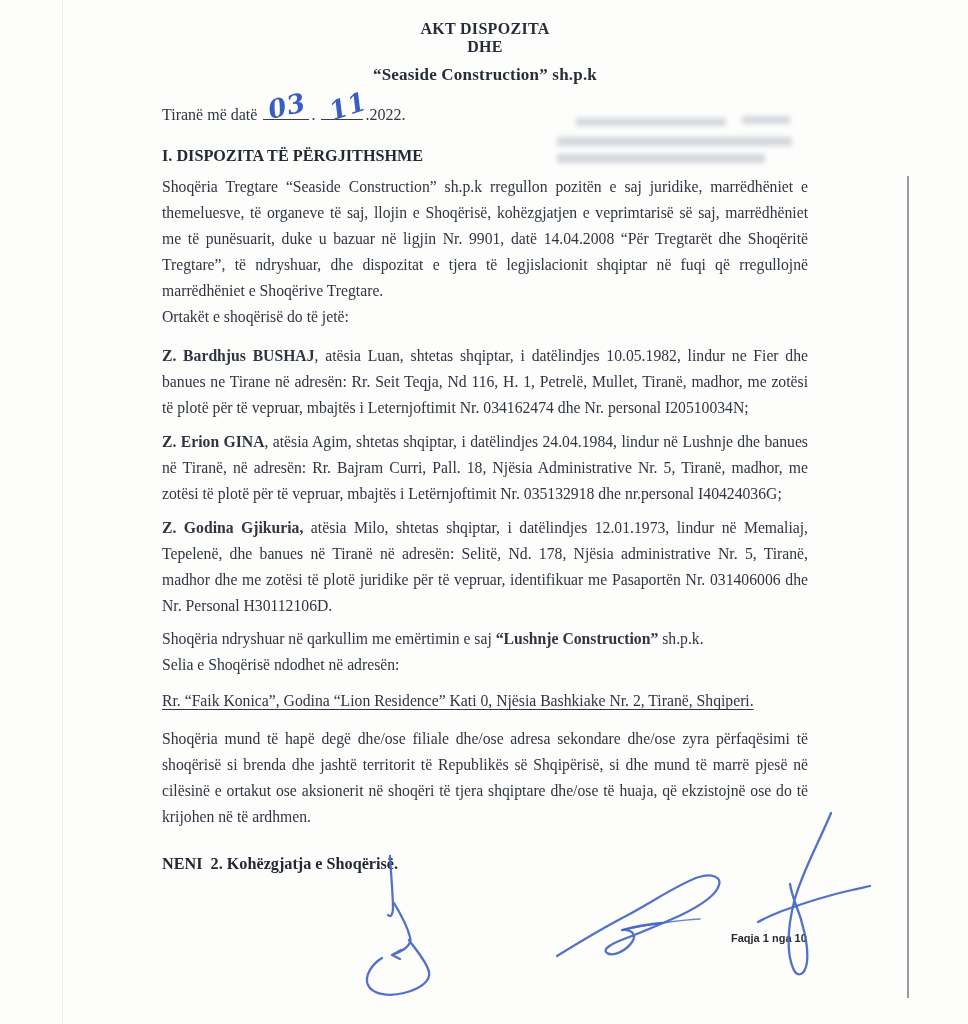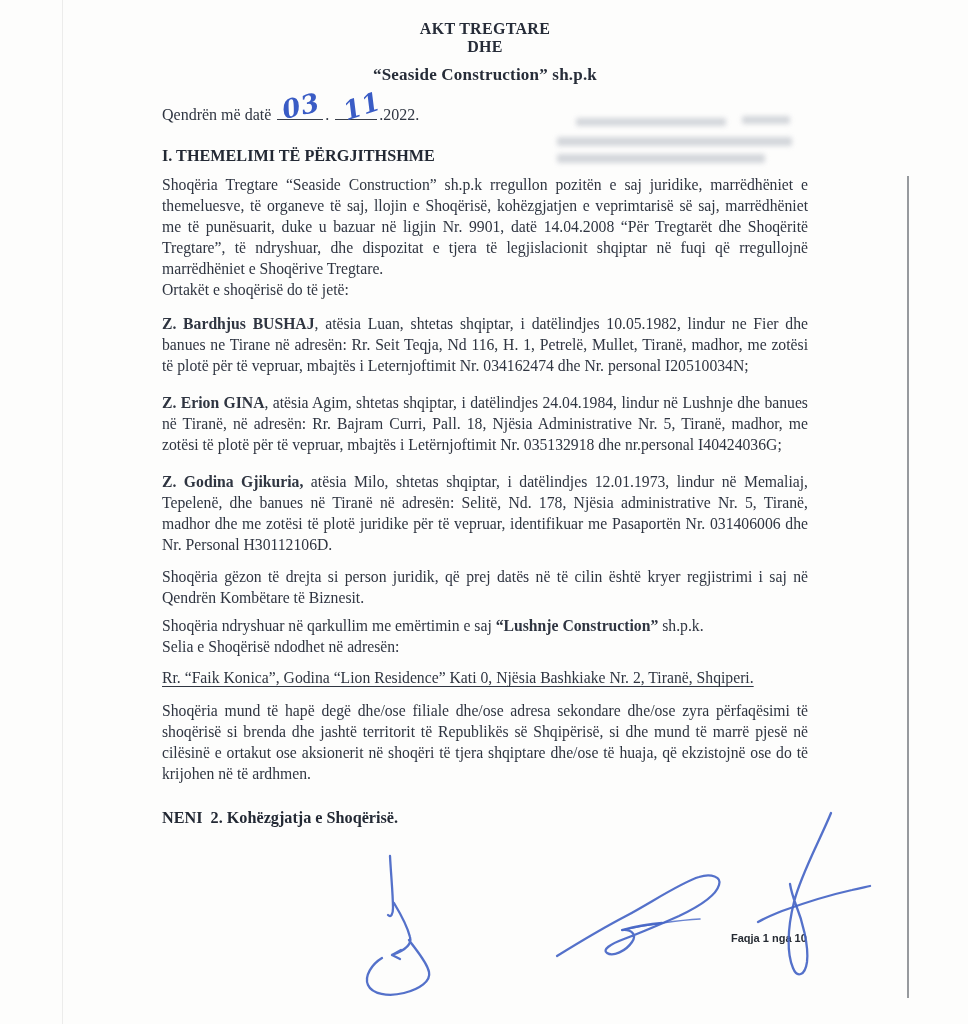--- a/index.html
+++ b/index.html
@@ -59,26 +59,26 @@
     letter-spacing: 1px;
   }
   .blank.day .hand { left: 5px; }
   .blank.month .hand { left: 8px; transform: rotate(-18deg); }
 
   .h-bold {
     font-weight: bold; font-size: 16.2px; color: #232934;
     margin: 0; line-height: 21px; white-space: pre-wrap;
   }
   .para {
-    font-size: 15.7px; line-height: 21px; text-align: justify;
+    font-size: 15.7px; line-height: 26px; text-align: justify;
     margin: 0; color: #2f3541;
   }
   .mt-heading1 { margin-top: 15px; }
   .mt-para1   { margin-top: 7px; }
-  .mt-partner { margin-top: 16px; }
+  .mt-partner { margin-top: 8px; }
   .mt-legal   { margin-top: 11px; }
   .mt-neni1   { margin-top: 15px; }
   .mt-p1      { margin-top: 8px; }
   .mt-p2      { margin-top: 7px; }
   .mt-addr    { margin-top: 10px; }
   .mt-branch  { margin-top: 12px; }
   .mt-neni2   { margin-top: 24px; }
 
   .address { text-decoration: underline; text-underline-offset: 3px; }
 
@@ -106,42 +106,41 @@
   <div class="edge-left"></div>
   <div class="fold-right"></div>
   <div class="ghost" style="left:576px; top:118px; width:150px; height:8px;"></div>
   <div class="ghost" style="left:742px; top:116px; width:48px; height:8px;"></div>
   <div class="ghost" style="left:557px; top:137px; width:235px; height:9px;"></div>
   <div class="ghost" style="left:557px; top:154px; width:208px; height:9px;"></div>
 
   <div class="column">
 
     <div class="title-block">
-      <div class="title-line">AKT TREGTARE</div>
+      <div class="title-line">AKT DISPOZITA</div>
       <div class="title-line">DHE</div>
       <div class="company-line">“Seaside Construction” sh.p.k</div>
     </div>
 
     <div class="date-line">
-      <span>Qendrën më datë</span>
+      <span>Tiranë më datë</span>
       <span class="blank day"><span class="hand">03</span></span><span>.</span>
       <span class="blank month"><span class="hand">11</span></span><span>.2022.</span>
     </div>
 
-    <p class="h-bold mt-heading1">I. THEMELIMI TË PËRGJITHSHME</p>
+    <p class="h-bold mt-heading1">I. DISPOZITA TË PËRGJITHSHME</p>
 
     <p class="para mt-para1"><span>Shoqëria Tregtare “Seaside Construction” sh.p.k rregullon pozitën e saj juridike, marrëdhëniet e themeluesve, të organeve të saj, llojin e Shoqërisë, kohëzgjatjen e veprimtarisë së saj, marrëdhëniet me të punësuarit, duke u bazuar në ligjin Nr. 9901, datë 14.04.2008 “Për Tregtarët dhe Shoqëritë Tregtare”, të ndryshuar, dhe dispozitat e tjera të legjislacionit shqiptar në fuqi që rregullojnë marrëdhëniet e Shoqërive Tregtare.</span><br><span>Ortakët e shoqërisë do të jetë:</span></p>
 
     <p class="para mt-partner" style="margin-top:13px;"><b>Z. Bardhjus BUSHAJ</b><span>, atësia Luan, shtetas shqiptar,  i datëlindjes 10.05.1982, lindur ne Fier dhe banues ne Tirane  në adresën: Rr. Seit Teqja, Nd 116, H. 1, Petrelë, Mullet, Tiranë,  madhor, me zotësi të plotë për të vepruar, mbajtës i Leternjoftimit Nr. 034162474 dhe Nr. personal I20510034N;</span></p>
 
     <p class="para mt-partner"><b>Z. Erion GINA</b><span>, atësia Agim, shtetas shqiptar,  i datëlindjes 24.04.1984, lindur në Lushnje dhe  banues në Tiranë, në adresën: Rr. Bajram Curri, Pall. 18, Njësia Administrative Nr. 5, Tiranë, madhor, me zotësi të plotë për të vepruar, mbajtës i Letërnjoftimit Nr. 035132918 dhe nr.personal I40424036G;</span></p>
 
     <p class="para mt-partner"><b>Z. Godina Gjikuria,</b><span> atësia Milo, shtetas shqiptar, i datëlindjes 12.01.1973, lindur në Memaliaj, Tepelenë, dhe banues në Tiranë në adresën: Selitë, Nd. 178, Njësia administrative Nr. 5, Tiranë, madhor dhe me zotësi të plotë juridike për të vepruar, identifikuar me Pasaportën  Nr.  031406006 dhe Nr. Personal H30112106D.</span></p>
 
-    <p class="para mt-legal">Shoqëria gëzon të drejta si person juridik, që prej datës në të cilin është kryer regjistrimi i saj në Qendrën Kombëtare të Biznesit.</p>
 
 
 
     <p class="para mt-p2"><span>Shoqëria ndryshuar në qarkullim me emërtimin e saj </span><b>“Lushnje Construction”</b><span> sh.p.k.</span><br><span>Selia e Shoqërisë ndodhet në adresën:</span></p>
 
     <p class="para address mt-addr">Rr. “Faik Konica”, Godina “Lion Residence” Kati 0, Njësia Bashkiake Nr. 2, Tiranë, Shqiperi.</p>
 
     <p class="para mt-branch">Shoqëria mund të hapë degë dhe/ose filiale dhe/ose adresa sekondare dhe/ose zyra përfaqësimi të shoqërisë si brenda  dhe jashtë territorit të Republikës së Shqipërisë, si dhe mund të marrë pjesë në cilësinë e ortakut ose aksionerit në shoqëri të tjera shqiptare dhe/ose të huaja, që ekzistojnë ose do të krijohen në të ardhmen.</p>
 
     <p class="h-bold mt-neni2">NENI  2. Kohëzgjatja e Shoqërisë.</p>

